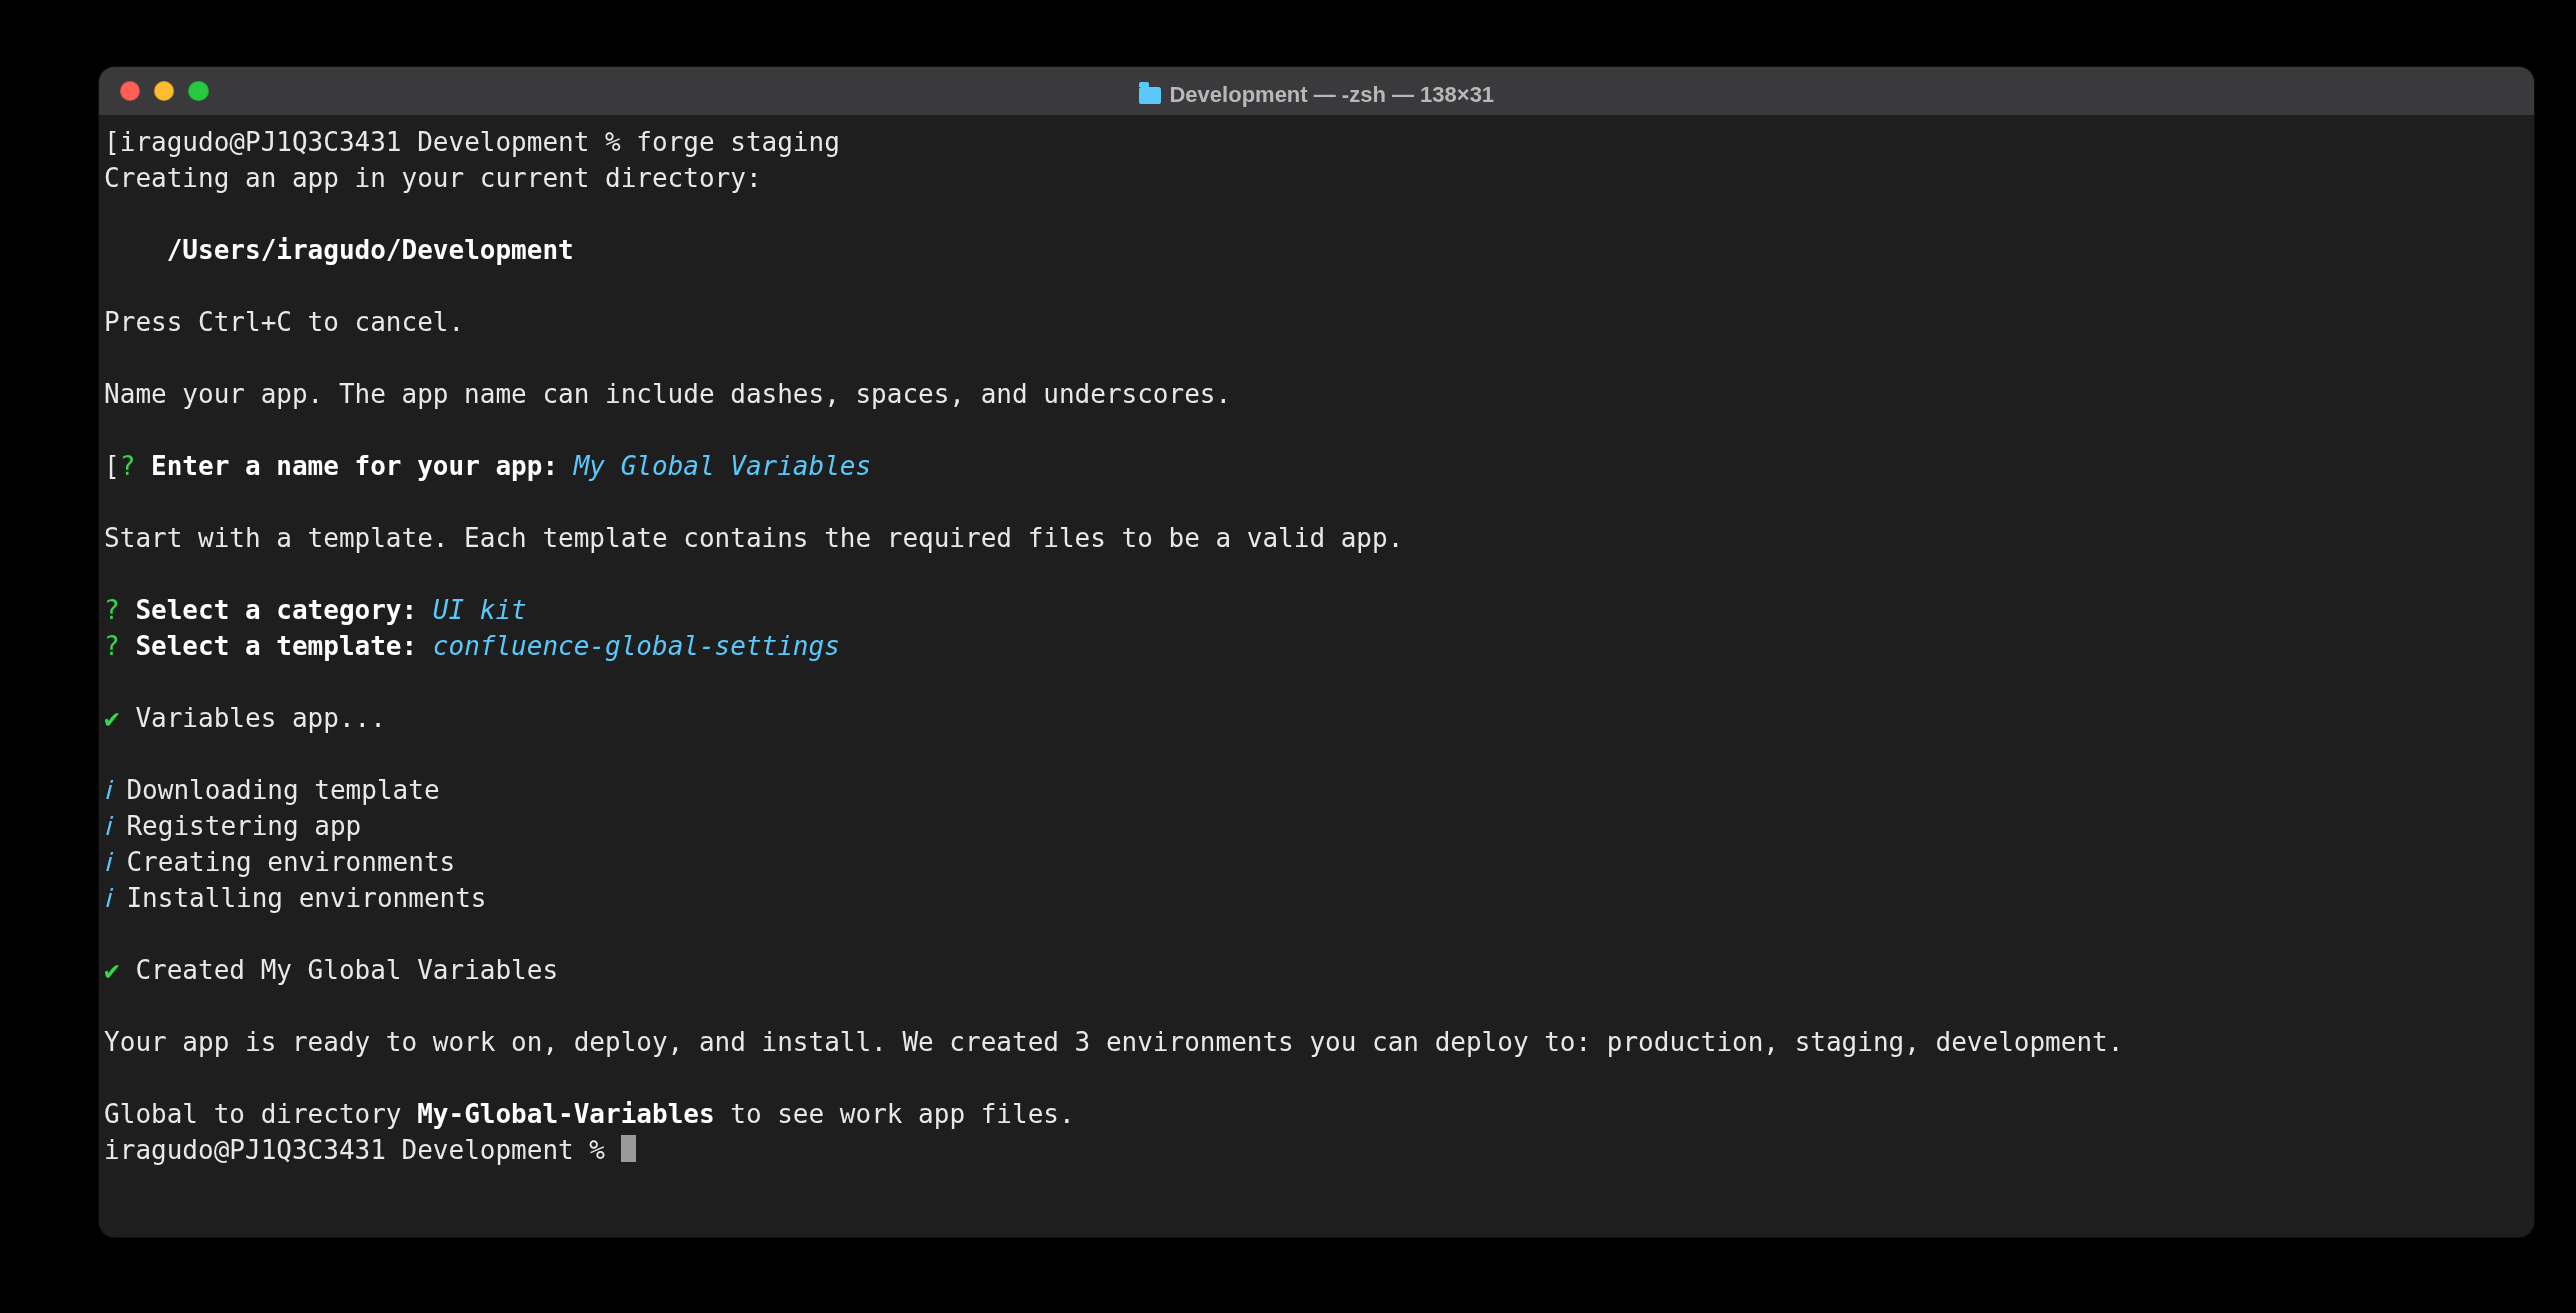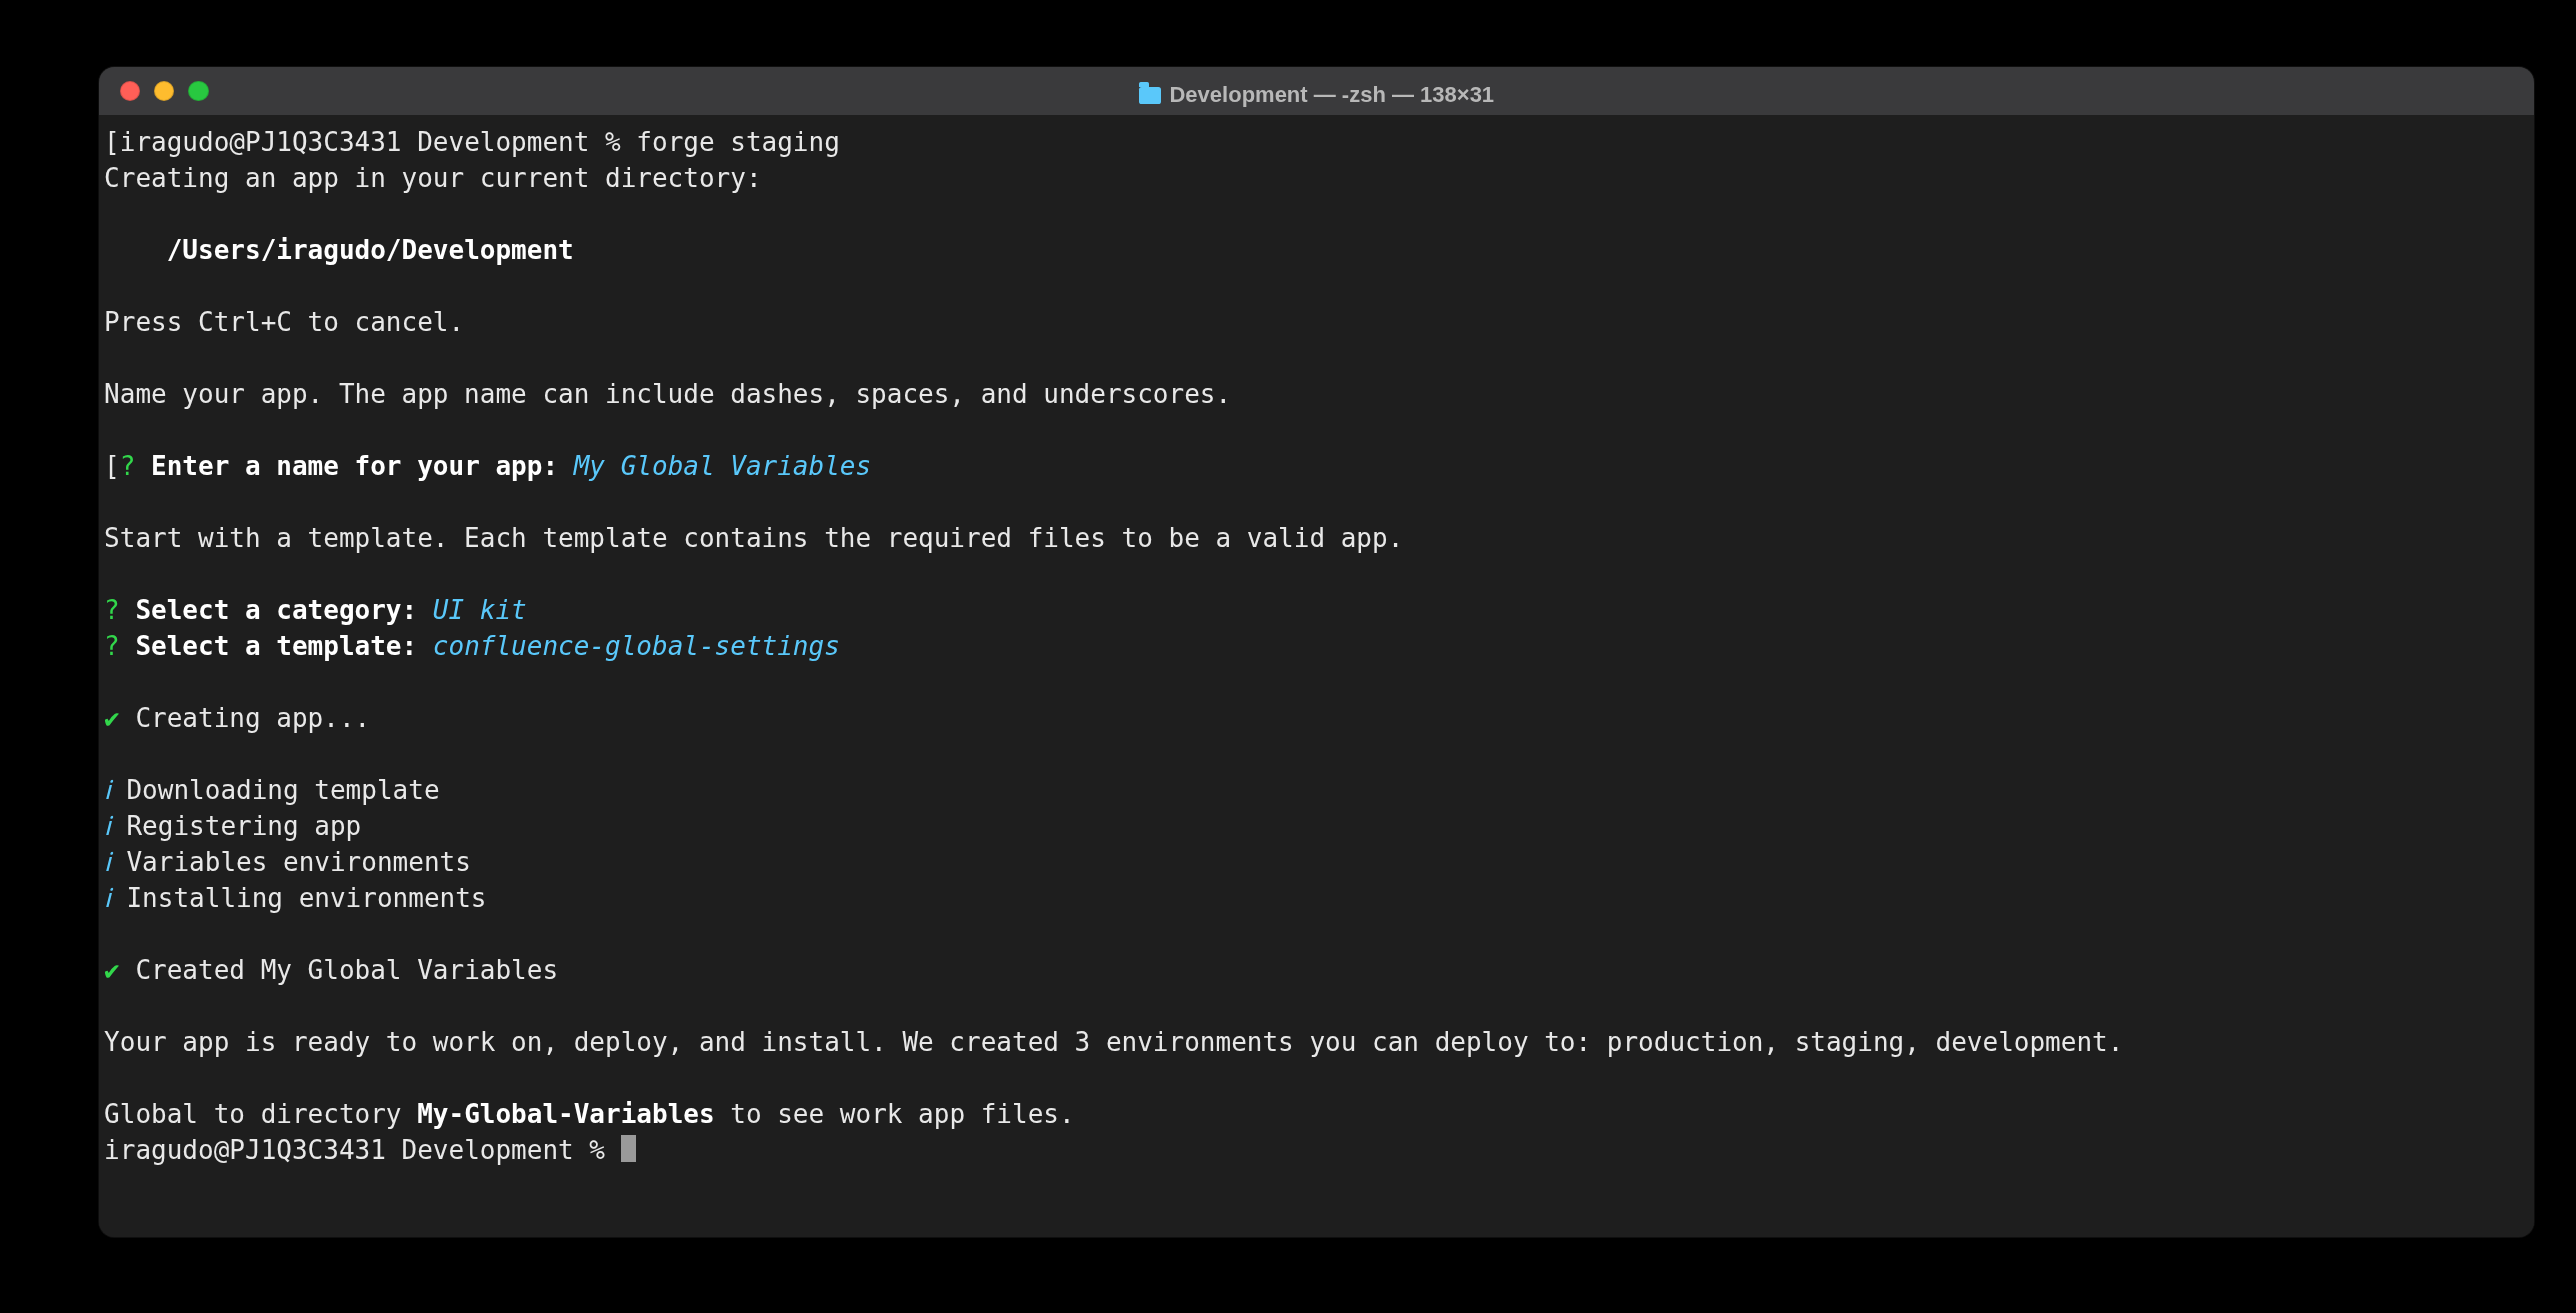--- a/index.html
+++ b/index.html
@@ -111,25 +111,25 @@
 
 <span>Name your app. The app name can include dashes, spaces, and underscores.</span>
 
 <span class="dim">[</span><span class="green">?</span> <span class="bold">Enter a name for your app:</span> <span class="cyan">My Global Variables</span>
 
 <span>Start with a template. Each template contains the required files to be a valid app.</span>
 
 <span class="green">?</span> <span class="bold">Select a category:</span> <span class="cyan">UI kit</span>
 <span class="green">?</span> <span class="bold">Select a template:</span> <span class="cyan">confluence-global-settings</span>
 
-<span class="green">✔</span> <span>Creating app...</span>
+<span class="green">✔</span> <span>Variables app...</span>
 
 <span class="cyan">ℹ</span> <span>Downloading template</span>
 <span class="cyan">ℹ</span> <span>Registering app</span>
-<span class="cyan">ℹ</span> <span>Variables environments</span>
+<span class="cyan">ℹ</span> <span>Creating environments</span>
 <span class="cyan">ℹ</span> <span>Installing environments</span>
 
 <span class="green">✔</span> <span>Created My Global Variables</span>
 
 <span>Your app is ready to work on, deploy, and install. We created 3 environments you can deploy to: production, staging, development.</span>
 
 <span>Global to directory </span><span class="bold">My-Global-Variables</span><span> to see work app files.</span>
 <span><span>iragudo@PJ1Q3C3431</span> <span>Development</span> <span>%</span> </span><span class="cursor"></span></div>
 </div>
 

